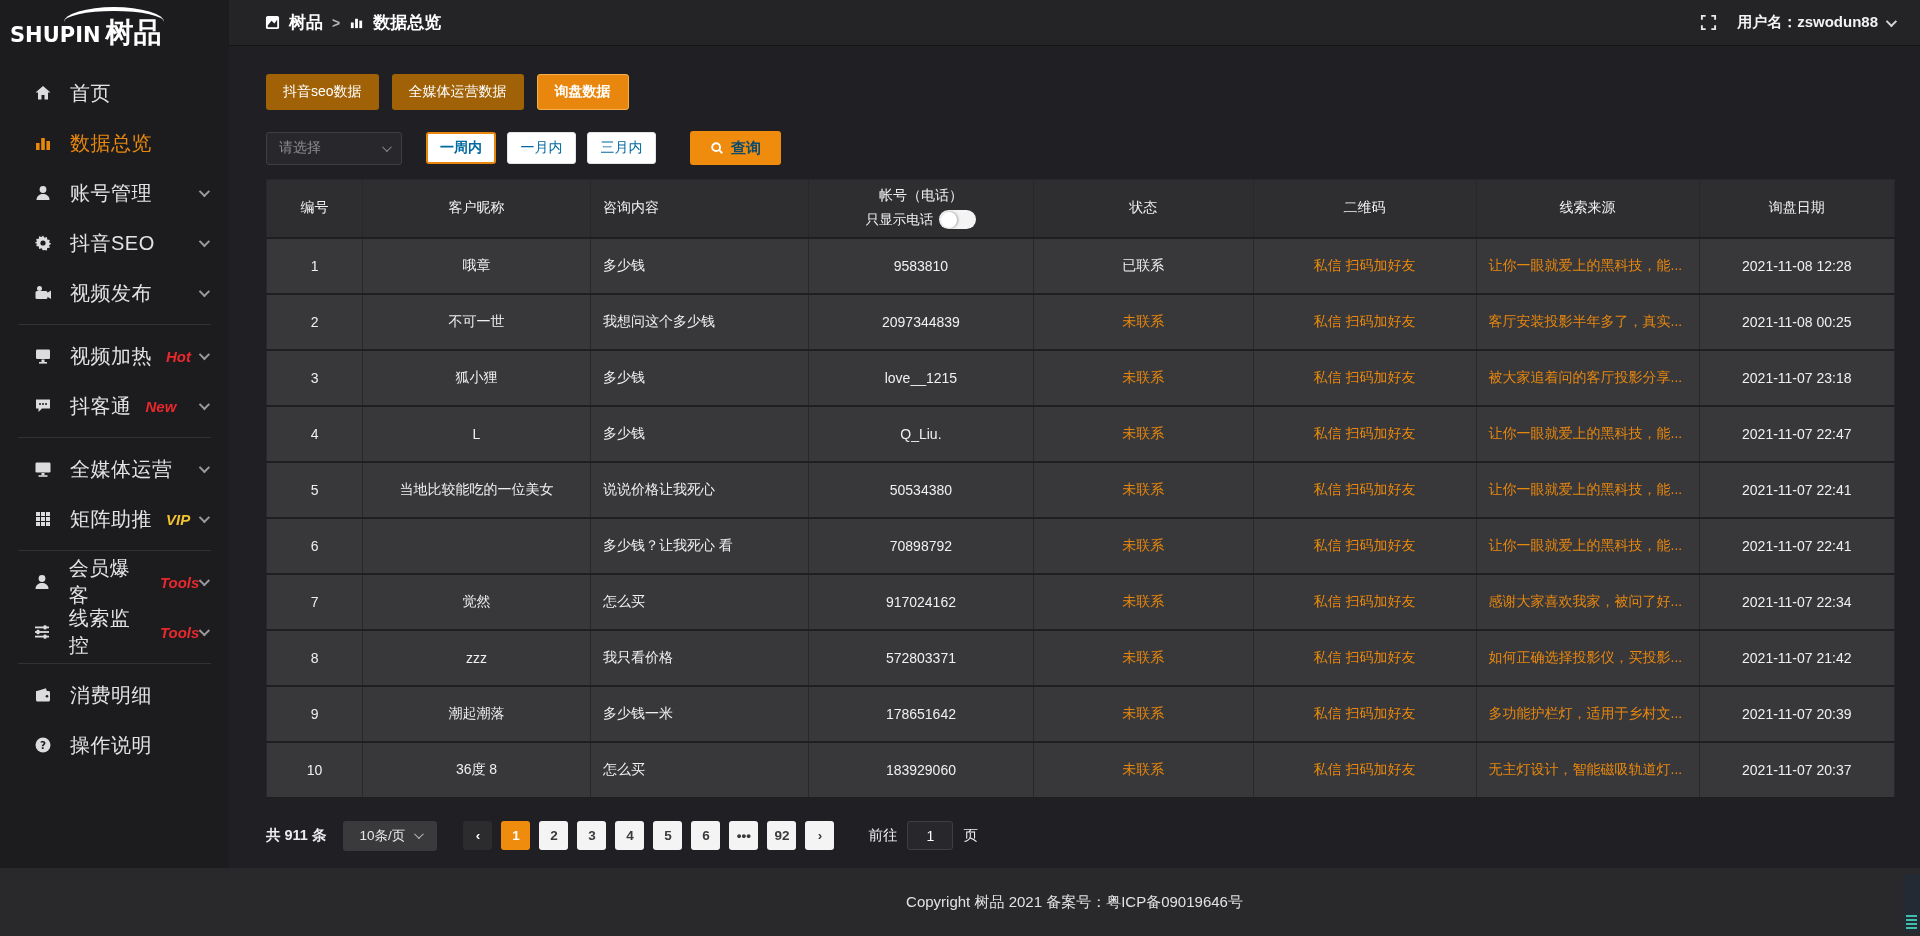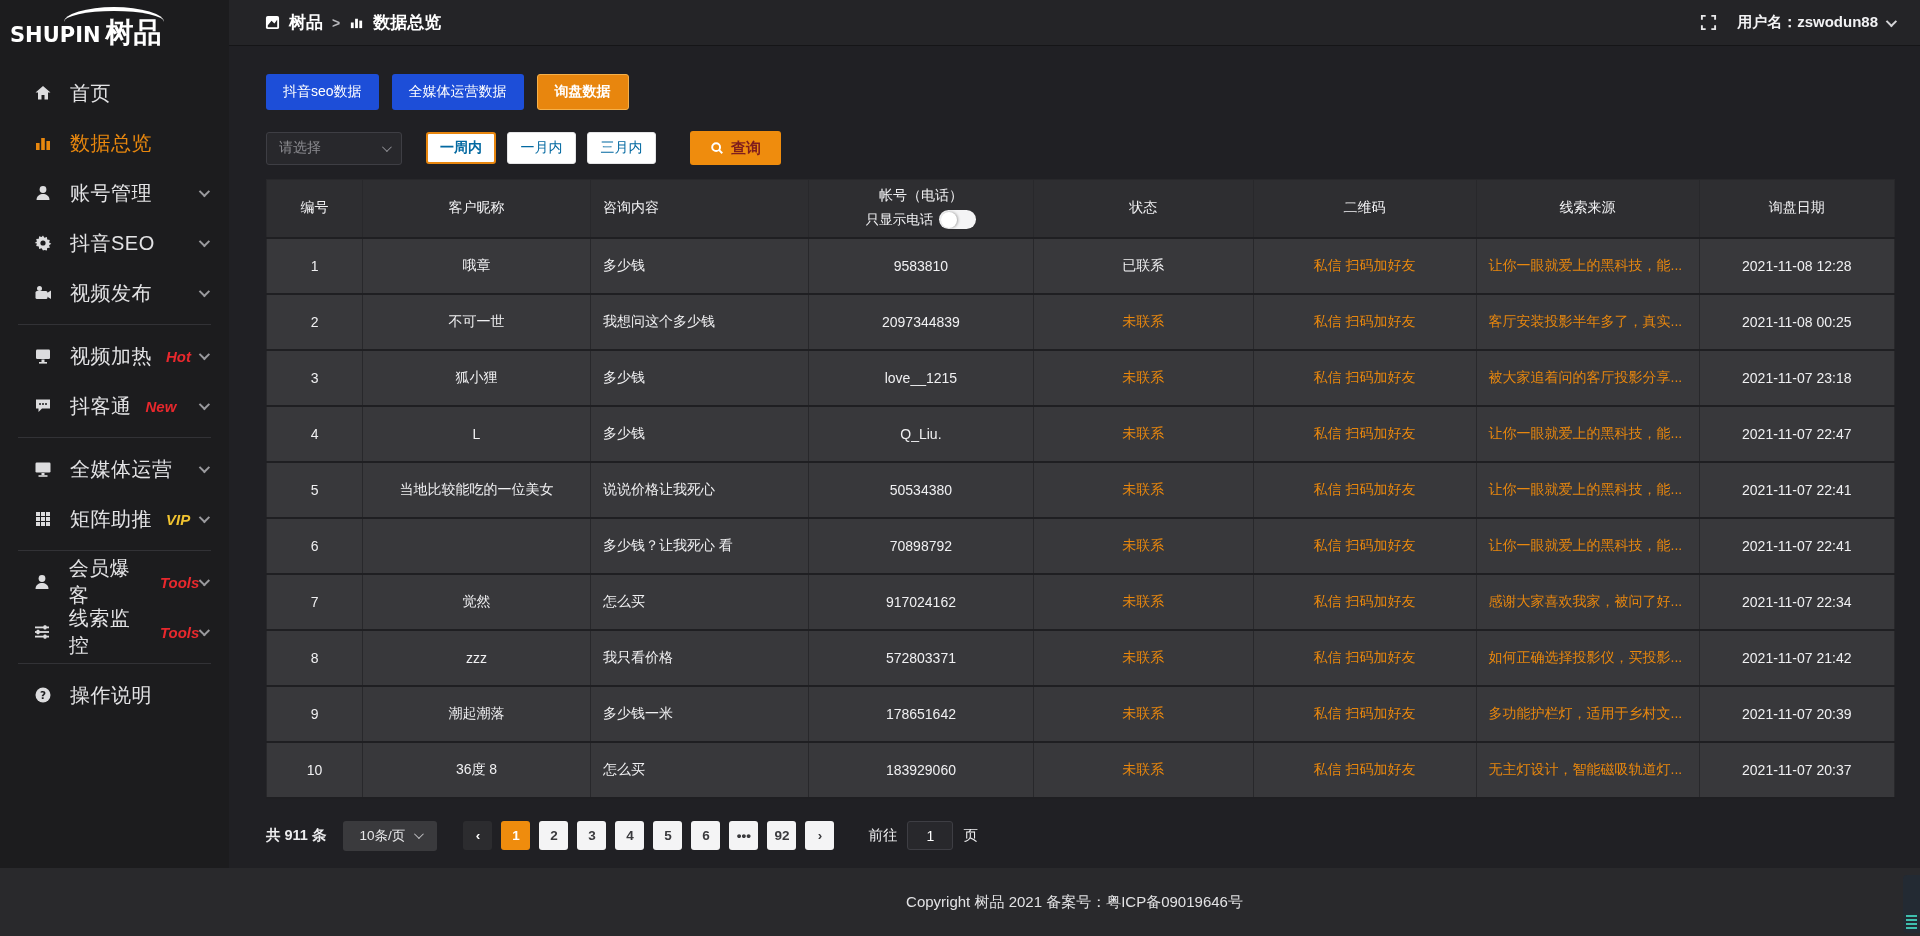--- a/index.html
+++ b/index.html
@@ -35,31 +35,31 @@
   .breadcrumb { display:flex; align-items:center; gap:9px; font-size:17px; font-weight:bold; color:#fff; }
   .crumb-sep { color:#b9b9bd; font-size:14px; font-weight:bold; }
   .crumb-icon svg { width:15px; height:15px; fill:#fff; display:block; }
   .user-area { display:flex; align-items:center; gap:20px; }
   .fs-icon svg { width:17px; height:17px; stroke:#e8e8ea; fill:none; stroke-width:2; display:block; cursor:pointer; }
   .username { font-size:15px; font-weight:bold; color:#f2f2f4; display:flex; align-items:center; gap:8px; cursor:pointer; }
   .user-chevron { width:8px; height:8px; border-right:2px solid #d5d5d8; border-bottom:2px solid #d5d5d8; transform:rotate(45deg) translateY(-2px); }
   
   .main { position:absolute; left:229px; top:46px; right:0; bottom:68px; background:#202024; padding:28px 25px 0 37px; }
   .tabs-row { display:flex; gap:13px; margin-bottom:21px; }
-  .tab-btn { padding:8px 17px; font-size:14px; border-radius:3px; background:#1d4ed8; color:#fff; border:none; cursor:pointer; font-family:inherit; }
+  .tab-btn { padding:8px 17px; font-size:14px; border-radius:3px; background:#a16207; color:#fff; border:none; cursor:pointer; font-family:inherit; }
   .tab-btn.active { background:#e8860e; border:1px solid #f5b04a; font-weight:bold; }
   .filter-row { display:flex; align-items:center; margin-bottom:14px; }
   .select { width:136px; height:33px; background:#28282c; border:1px solid #3e3e44; border-radius:3px;
     display:flex; align-items:center; justify-content:space-between; padding:0 12px; color:#8b8b90; cursor:pointer; }
   .select-chevron { width:7px; height:7px; border-right:1.6px solid #8b8b90; border-bottom:1.6px solid #8b8b90; transform:rotate(45deg) translateY(-2px); }
   .range-group { display:flex; gap:11px; margin-left:24px; }
   .range-btn { min-width:69px; height:32px; background:#fff; color:#0369a1; border:1px solid #e4e4e6; border-radius:3px;
     font-size:14px; cursor:pointer; font-family:inherit; padding:0 12px; }
   .range-btn.active { border:2px solid #e8860e; font-weight:bold; }
-  .query-btn { margin-left:34px; height:34px; padding:0 20px; background:#ef8c0d; color:#7f1d1d; border:none; border-radius:3px;
+  .query-btn { margin-left:34px; height:34px; padding:0 20px; background:#ef8c0d; color:#0c4a6e; border:none; border-radius:3px;
     font-size:15px; font-weight:bold; display:flex; align-items:center; gap:7px; cursor:pointer; font-family:inherit; }
   .query-btn svg { width:14px; height:14px; stroke:#fff; fill:none; stroke-width:2.2; }
   
   table { width:100%; border-collapse:collapse; table-layout:fixed; }
   th, td { border:1px solid #28282b; border-bottom:2px solid #1f1f22; font-weight:normal; }
   th { background:#2e2e31; height:58px; color:#f2f2f4; font-size:14px; }
   td { background:#38383b; height:56px; text-align:center; font-size:14px; color:#f0f0f2; }
   td.left, th.left { text-align:left; padding-left:12px; }
   .col-id { width:5.9%; } .col-nick { width:14%; } .col-inq { width:13.4%; } .col-acct { width:13.8%; }
   .col-status { width:13.5%; } .col-qr { width:13.7%; } .col-src { width:13.7%; } .col-date { width:12%; }
@@ -234,20 +234,30 @@
           </svg>
         </span>
         <span class="nav-label">线索监控</span>
         <span class="nav-badge" style="color: rgb(232, 40, 45);">Tools</span>
         <span class="nav-chevron"></span>
       </div>
       <div class="nav-divider"></div>
       <div class="nav-item">
         <span class="nav-icon">
           <svg viewBox="0 0 18 18">
+            <path d="M2 5 H14.5 C15.3 5 16 5.7 16 6.5 V14 C16 14.8 15.3 15.5 14.5 15.5 H3.5 C2.7 15.5 2 14.8 2 14 Z" stroke="none"></path>
+            <path d="M3 5 L12 2.3 L12.8 5Z" stroke="none"></path>
+            <circle cx="13" cy="10.2" r="1.3" fill="#1c1c1e" stroke="none"></circle>
+          </svg>
+        </span>
+        <span class="nav-label">消费明细</span>
+      </div>
+      <div class="nav-item">
+        <span class="nav-icon">
+          <svg viewBox="0 0 18 18">
             <circle cx="9" cy="9" r="7.5" stroke="none"></circle>
             <text x="9" y="12.6" text-anchor="middle" font-size="10.5" font-weight="bold" fill="#1c1c1e" stroke="none" font-family="DejaVu Sans, sans-serif">?</text>
           </svg>
         </span>
         <span class="nav-label">操作说明</span>
       </div>
     </nav>
 </aside>
 
 <header class="topbar">

